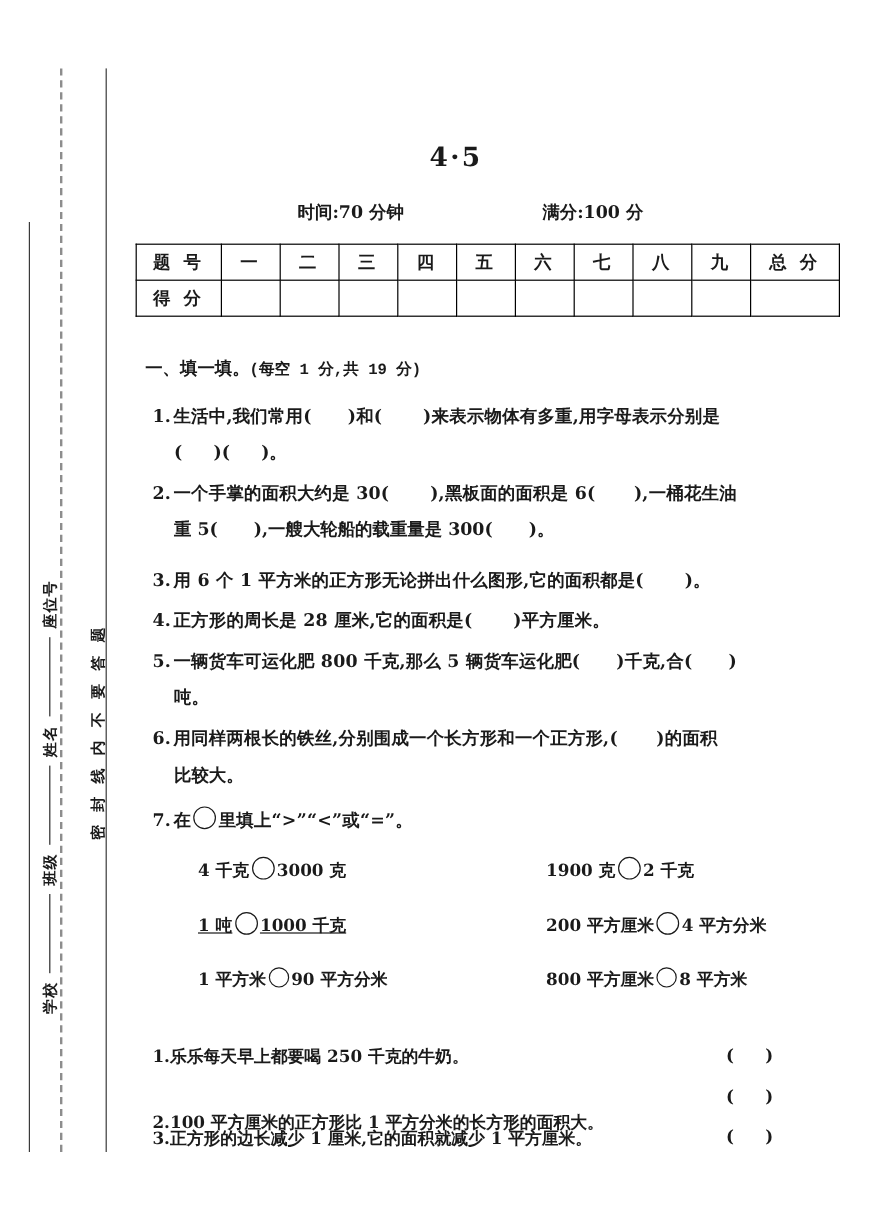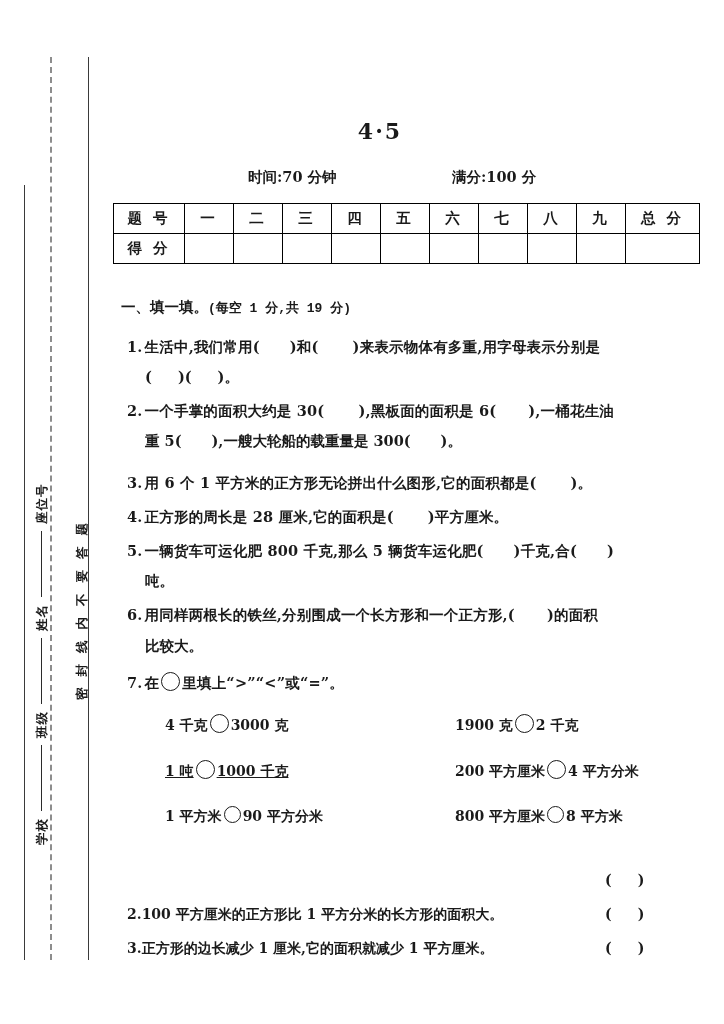--- a/index.html
+++ b/index.html
@@ -249,21 +249,22 @@
   <div class="cmp-row cmp-left" style="top:714px;"><span>4 千克</span><span class="cmp-circle"></span><span>3000 克</span></div>
   <div class="cmp-row cmp-right" style="top:714px;"><span>1900 克</span><span class="cmp-circle"></span><span>2 千克</span></div>
 
   <div class="cmp-row cmp-left" style="top:760px;text-decoration:underline;"><span>1 吨</span><span class="cmp-circle"></span><span>1000 千克</span></div>
   <div class="cmp-row cmp-right" style="top:760px;"><span>200 平方厘米</span><span class="cmp-circle"></span><span>4 平方分米</span></div>
 
   <div class="cmp-row cmp-left" style="top:806px;"><span>1 平方米</span><span class="cmp-circle sm"></span><span>90 平方分米</span></div>
   <div class="cmp-row cmp-right" style="top:806px;"><span>800 平方厘米</span><span class="cmp-circle sm"></span><span>8 平方米</span></div>
 
 
+  <div class="tf-line" style="top:872px;"><span class="qn">1.</span><span>乐乐每天早上都要喝 250 千克的牛奶。</span></div>
   <div class="tf-answer" style="top:872px;">(<span class="sp"></span>)</div>
 
-  <div class="tf-line" style="top:906px;"><span class="qn">2.</span><span>100 平方厘米的正方形比 1 平方分米的长方形的面积大。</span></div>
+  <div class="tf-line" style="top:927px;"><span class="qn">2.</span><span>100 平方厘米的正方形比 1 平方分米的长方形的面积大。</span></div>
   <div class="tf-answer" style="top:906px;">(<span class="sp"></span>)</div>
 
   <div class="tf-line" style="top:940px;"><span class="qn">3.</span><span>正方形的边长减少 1 厘米,它的面积就减少 1 平方厘米。</span></div>
   <div class="tf-answer" style="top:940px;">(<span class="sp"></span>)</div>
 
 </div>
 
 </body></html>

